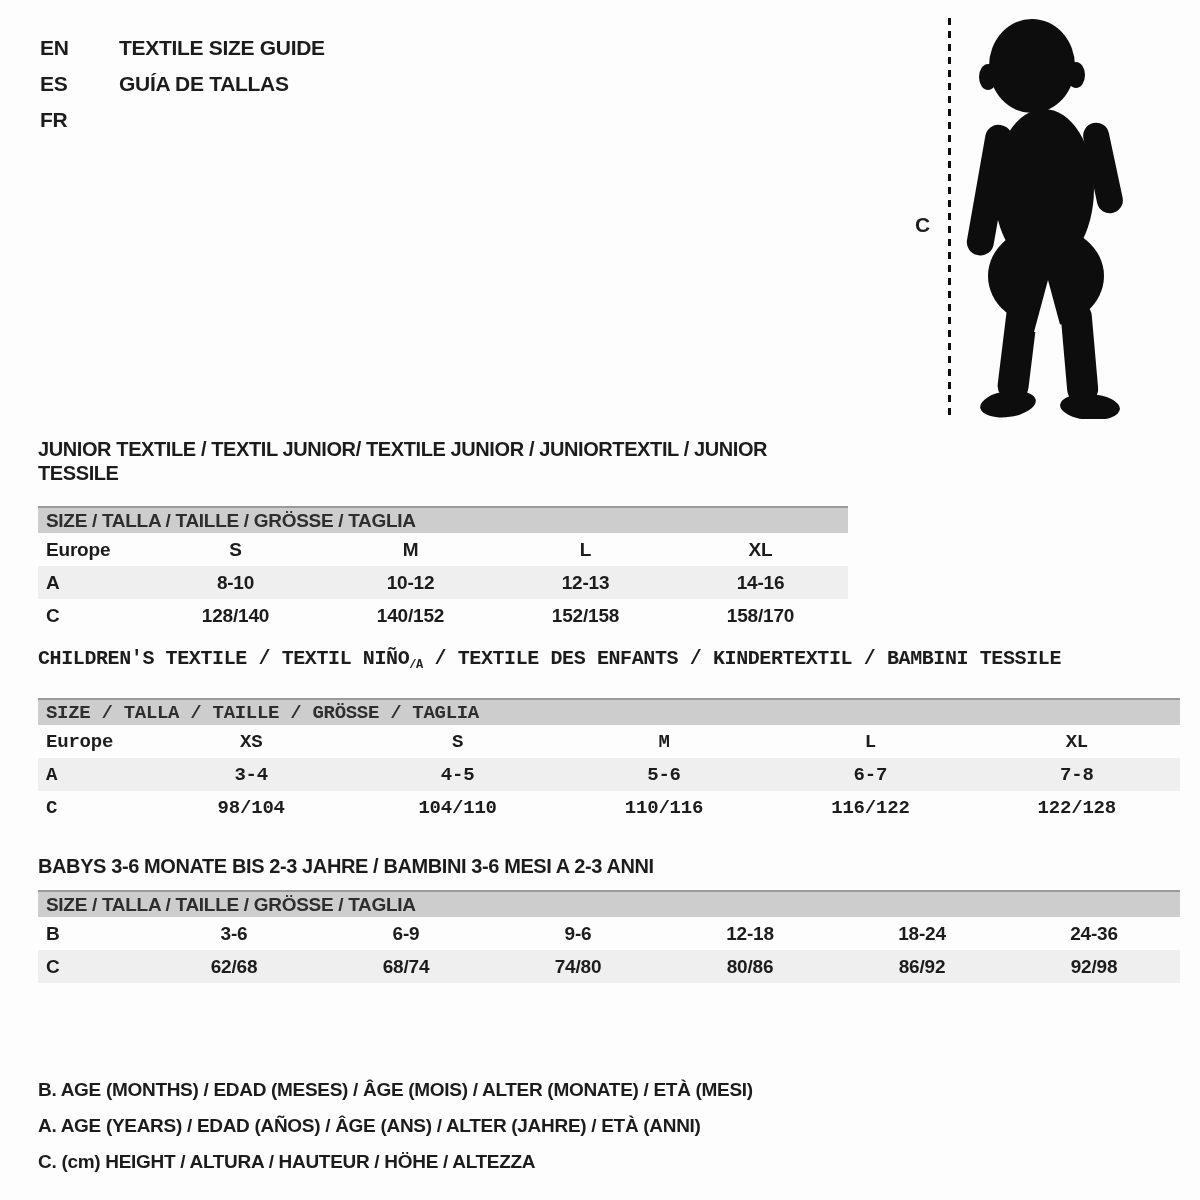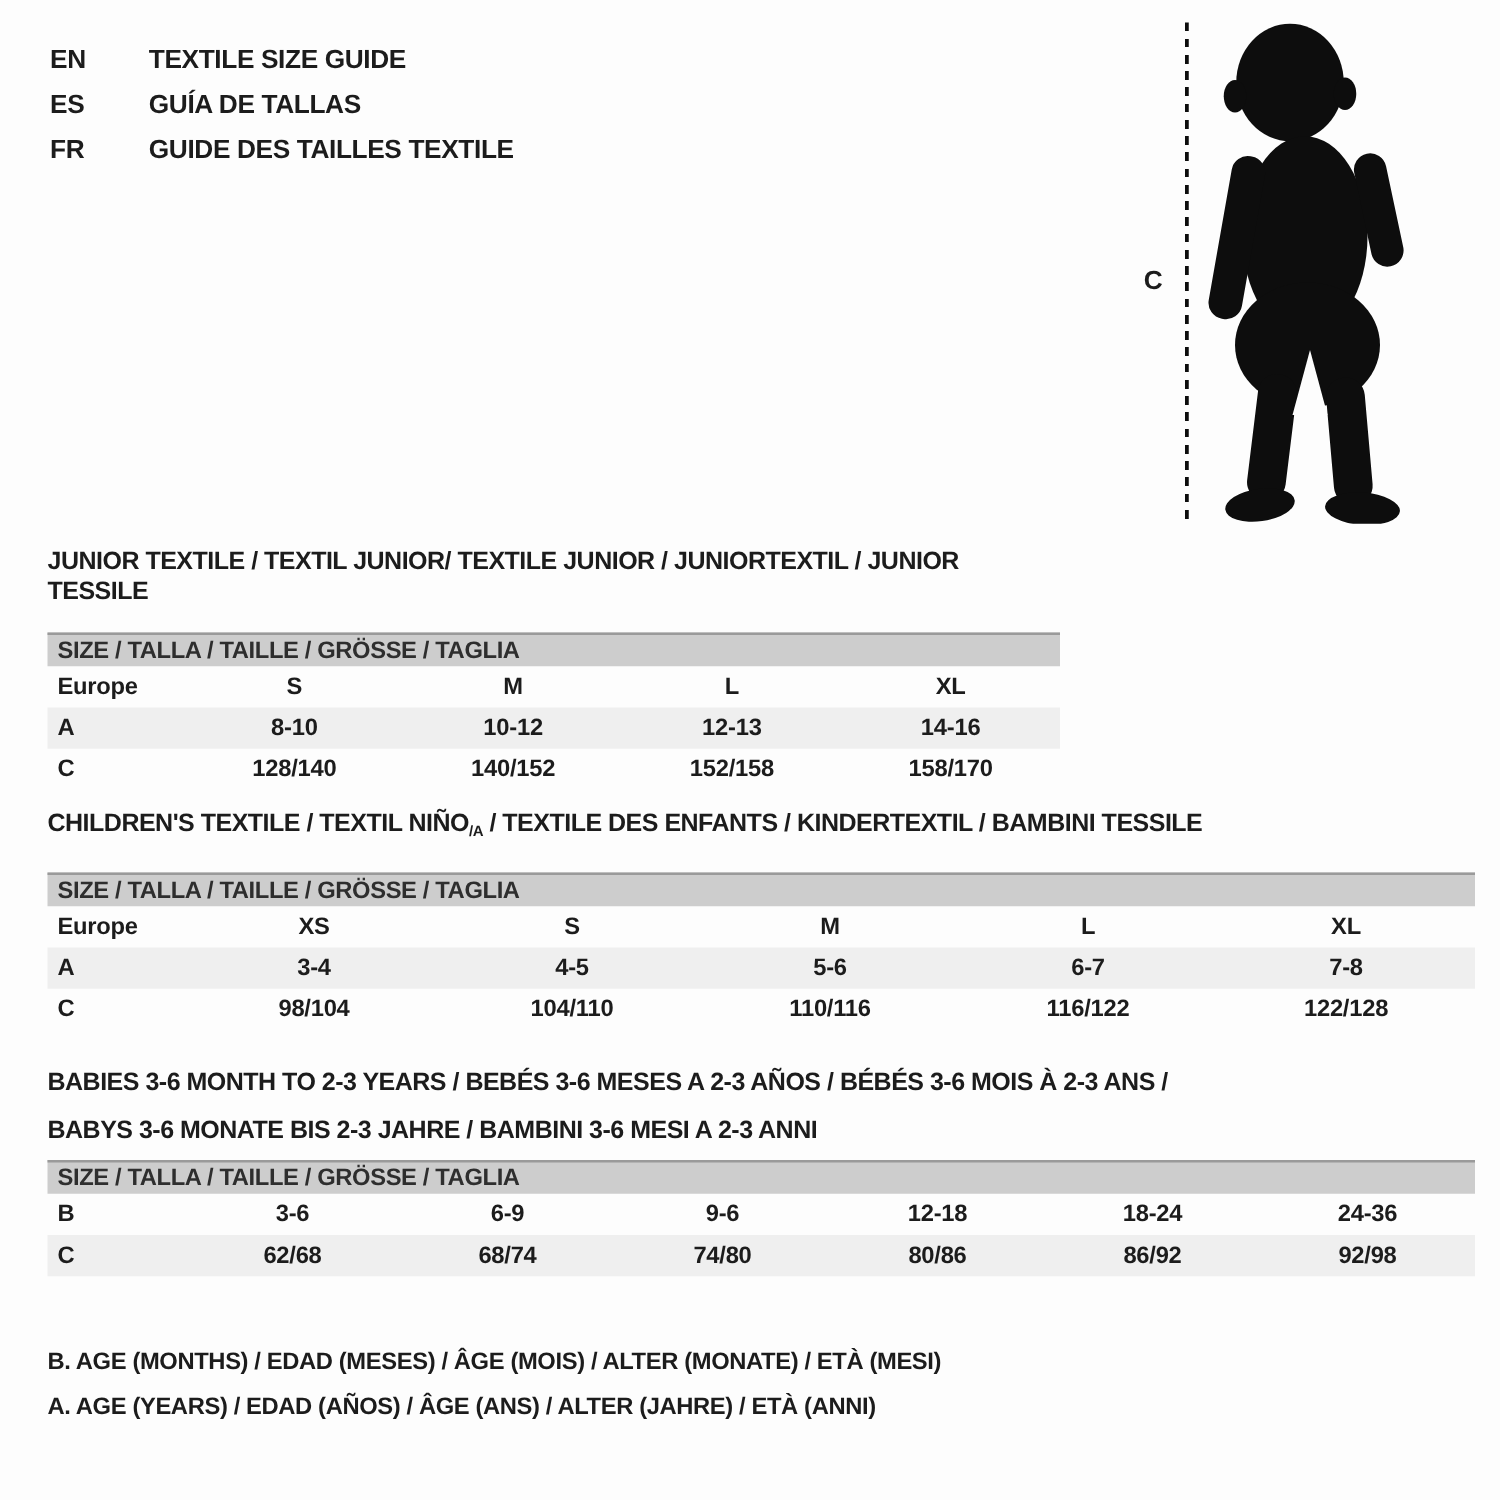--- a/index.html
+++ b/index.html
@@ -15,21 +15,21 @@
   
   .dash{
     position:absolute;left:948px;top:18px;width:3px;height:398px;
     background:repeating-linear-gradient(to bottom,var(--silhouette,#111) 0 7px,transparent 7px 13px);
   }
   .clabel{position:absolute;left:915px;top:213px;font-size:21px;}
   .baby-svg{position:absolute;left:962px;top:14px;}
   
   .sec{position:absolute;left:38px;}
   .sec1{top:437px;width:810px;}
-  .sec2{top:647px;width:1142px;}
+  .sec2{top:647px;width:1142px;font-family:Liberation Mono, monospace;}
   .sec3{top:847px;width:1142px;}
   .sec-title{margin:0;font-size:20px;line-height:24px;letter-spacing:-0.4px;font-weight:bold;}
   .sec3 .sec-title{line-height:38px;}
   .sub{font-size:12px;vertical-align:-4px;letter-spacing:-0.4px;}
   .band{
     margin-top:21px;height:27px;box-sizing:border-box;
     border-top:2px solid var(--band_border,#9a9a9a);
     background:var(--band,#cdcdcd);
     display:flex;align-items:center;padding-left:8px;
     font-size:19px;color:#2e2e2e;letter-spacing:-0.3px;
@@ -52,21 +52,20 @@
     <div class="lrow">
       <span class="lcode">EN</span>
       <span class="ltext">TEXTILE SIZE GUIDE</span>
     </div>
     <div class="lrow">
       <span class="lcode">ES</span>
       <span class="ltext">GUÍA DE TALLAS</span>
     </div>
     <div class="lrow">
       <span class="lcode">FR</span>
-      <span class="ltext">GUIDE DES TAILLES TEXTILE</span>
     </div>
   </div>
 
   <div class="dash"></div>
   <span class="clabel">C</span>
   <svg class="baby-svg" width="185" height="405" viewBox="0 0 185 405" aria-hidden="true">
     <g fill="#0d0d0d">
       <ellipse cx="70" cy="52" rx="43" ry="47"></ellipse>
       <ellipse cx="26" cy="63" rx="9" ry="13"></ellipse>
       <ellipse cx="114" cy="61" rx="9" ry="13"></ellipse>
@@ -140,21 +139,20 @@
           <div class="tcell">104/110</div>
           <div class="tcell">110/116</div>
           <div class="tcell">116/122</div>
           <div class="tcell">122/128</div>
         </div>
       </div>
   </section>
 
   <section class="sec sec3">
     <h2 class="sec-title">
-      <div>BABIES 3-6 MONTH TO 2-3 YEARS / BEBÉS 3-6 MESES A 2-3 AÑOS / BÉBÉS 3-6 MOIS À 2-3 ANS /</div>
       <div>BABYS 3-6 MONATE BIS 2-3 JAHRE / BAMBINI 3-6 MESI A 2-3 ANNI</div>
     </h2>
     <div class="band">
       <span>SIZE / TALLA / TAILLE / GRÖSSE / TAGLIA</span>
     </div>
     <div class="tbl">
         <div class="trow">
           <div class="tlabel">B</div>
           <div class="tcell">3-6</div>
           <div class="tcell">6-9</div>
@@ -171,15 +169,16 @@
           <div class="tcell">80/86</div>
           <div class="tcell">86/92</div>
           <div class="tcell">92/98</div>
         </div>
       </div>
   </section>
 
   <div class="legend">
     <div class="legend-line">B. AGE (MONTHS) / EDAD (MESES) / ÂGE (MOIS) / ALTER (MONATE) / ETÀ (MESI)</div>
     <div class="legend-line">A. AGE (YEARS) / EDAD (AÑOS) / ÂGE (ANS) / ALTER (JAHRE) / ETÀ (ANNI)</div>
+    <div class="legend-line">C. (cm) HEIGHT / ALTURA / HAUTEUR / HÖHE / ALTEZZA</div>
   </div>
 
 </div>
 
 </body></html>

